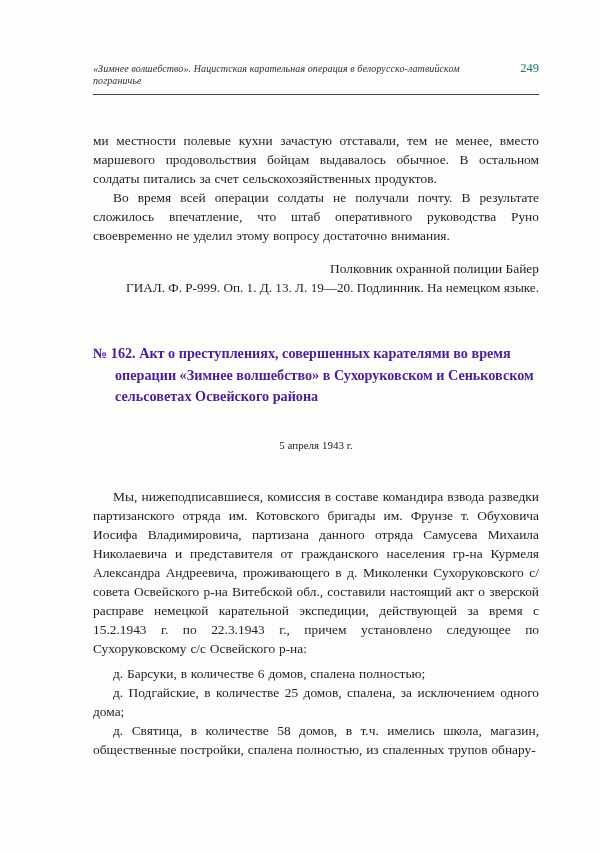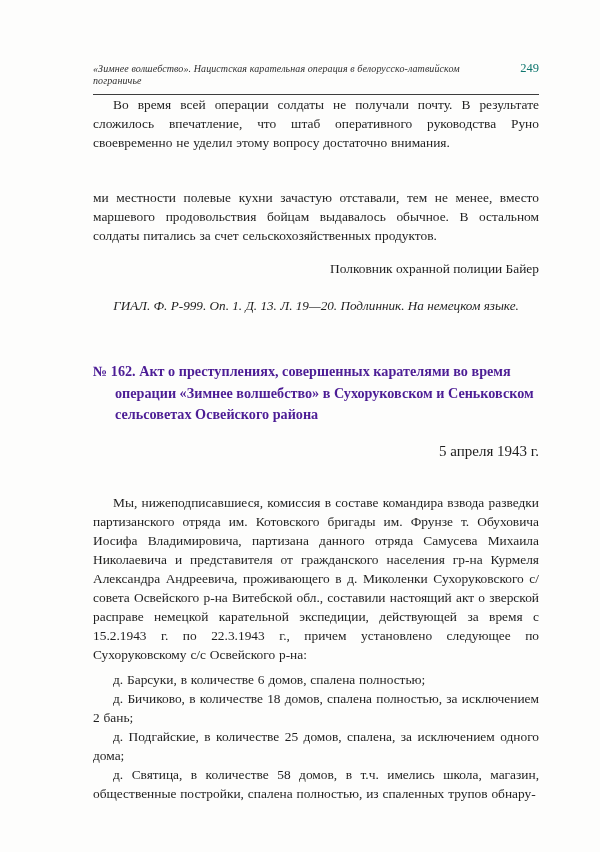--- a/index.html
+++ b/index.html
@@ -49,73 +49,70 @@
   }
   .first-after-rule { margin-top: 36px; }
   .indent { text-indent: 20px; }
   .signature {
     margin-top: 14px;
     font-size: 13.4px;
     line-height: 19px;
     text-align: right;
   }
   .source {
-    margin-top: 18px;
     font-size: 13.2px;
     line-height: 19px;
-    font-style: italic;
-    text-align: center;
+    text-align: right;
   }
   .doc-heading {
     margin-top: 46px;
     font-size: 14.2px;
     font-weight: bold;
     line-height: 21.5px;
     padding-left: 22px;
     text-indent: -22px;
     text-align: left;
     color: #4c1d95;
   }
   .doc-date {
-    margin-top: 16px;
-    font-size: 15px;
+    margin-top: 28px;
+    font-size: 11px;
     line-height: 19px;
-    text-align: right;
+    text-align: center;
   }
   .doc-body { margin-top: 32px; }
   .list-first { margin-top: 6px; }
 </style>
 </head>
 <body>
 
 <div class="page">
   <div class="content-col">
 
     <div class="running-head">
       <span class="rh-title">«Зимнее волшебство». Нацистская карательная операция в белорусско-латвийском пограничье</span>
       <span class="rh-page">249</span>
     </div>
 
+    <p class="body first-after-rule">ми местности полевые кухни зачастую отставали, тем не менее, вместо маршевого продовольствия бойцам выдавалось обычное. В остальном солдаты питались за счет сельскохозяйственных продуктов.</p>
+
     <p class="body indent">Во время всей операции солдаты не получали почту. В результате сложилось впечатление, что штаб оперативного руководства Руно своевременно не уделил этому вопросу достаточно внимания.</p>
-
-    <p class="body first-after-rule">ми местности полевые кухни зачастую отставали, тем не менее, вместо маршевого продовольствия бойцам выдавалось обычное. В остальном солдаты питались за счет сельскохозяйственных продуктов.</p>
 
     <p class="signature">Полковник охранной полиции Байер</p>
 
     <p class="source">ГИАЛ. Ф. Р-999. Оп. 1. Д. 13. Л. 19—20. Подлинник. На немецком языке.</p>
 
     <h2 class="doc-heading">№ 162. Акт о преступлениях, совершенных карателями во время операции «Зимнее волшебство» в Сухоруковском и Сеньковском сельсоветах Освейского района</h2>
 
     <p class="doc-date">5 апреля 1943 г.</p>
 
     <p class="body indent doc-body">Мы, нижеподписавшиеся, комиссия в составе командира взвода разведки партизанского отряда им. Котовского бригады им. Фрунзе т. Обуховича Иосифа Владимировича, партизана данного отряда Самусева Михаила Николаевича и представителя от гражданского населения гр-на Курмеля Александра Андреевича, проживающего в д. Миколенки Сухоруковского с/совета Освейского р-на Витебской обл., составили настоящий акт о зверской расправе немецкой карательной экспедиции, действующей за время с 15.2.1943 г. по 22.3.1943 г., причем установлено следующее по Сухоруковскому с/с Освейского р-на:</p>
 
     <p class="body indent list-first">д. Барсуки, в количестве 6 домов, спалена полностью;</p>
 
-    <p class="body indent">д. Бичиково, в количестве 18 домов, спалена полностью, за исключением 2 бань;</p>
 
 
     <p class="body indent">д. Подгайские, в количестве 25 домов, спалена, за исключением одного дома;</p>
 
     <p class="body indent">д. Святица, в количестве 58 домов, в т.ч. имелись школа, магазин, общественные постройки, спалена полностью, из спаленных трупов обнару-</p>
 
   </div>
 </div>
 
 </body></html>

